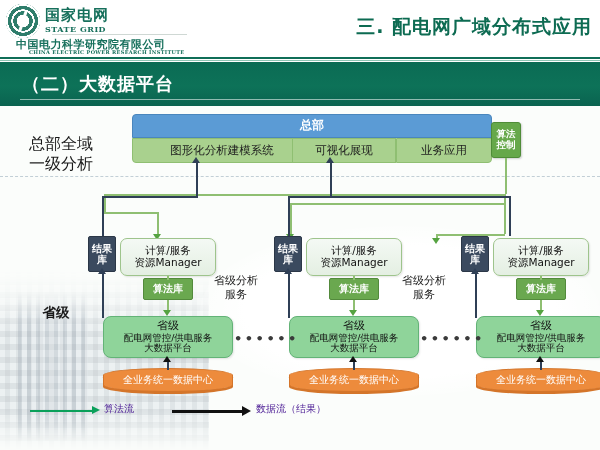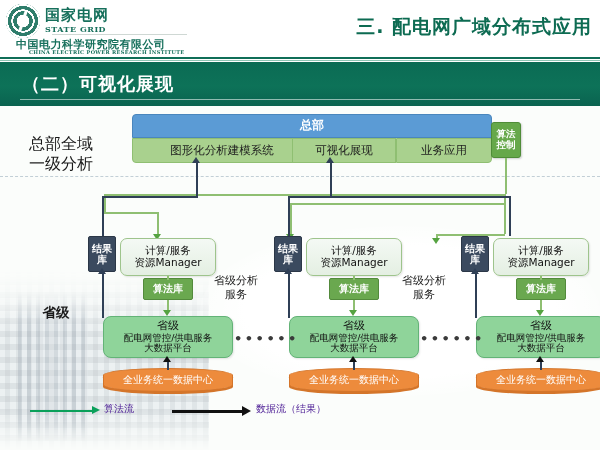--- a/index.html
+++ b/index.html
@@ -127,21 +127,21 @@
     <div class="sep-line"></div>
     <div class="inst-cn">中国电力科学研究院有限公司</div>
     <div class="inst-en">CHINA ELECTRIC POWER RESEARCH INSTITUTE</div>
     <div class="hdr-title">三. 配电网广域分布式应用</div>
   </div>
 
   <div class="band"></div>
   <div class="band2"></div>
 
   <div class="subbar"></div>
-  <div class="subbar-txt">（二）可视化展现</div>
+  <div class="subbar-txt">（二）大数据平台</div>
   <div class="subbar-rule"></div>
 
   <div class="canvas">
 
     <div class="bldg"></div>
     <div class="bldg2"></div>
     <div class="haze"></div>
     <div class="dash-div"></div>
 
     <div class="lbl lbl-hq">

